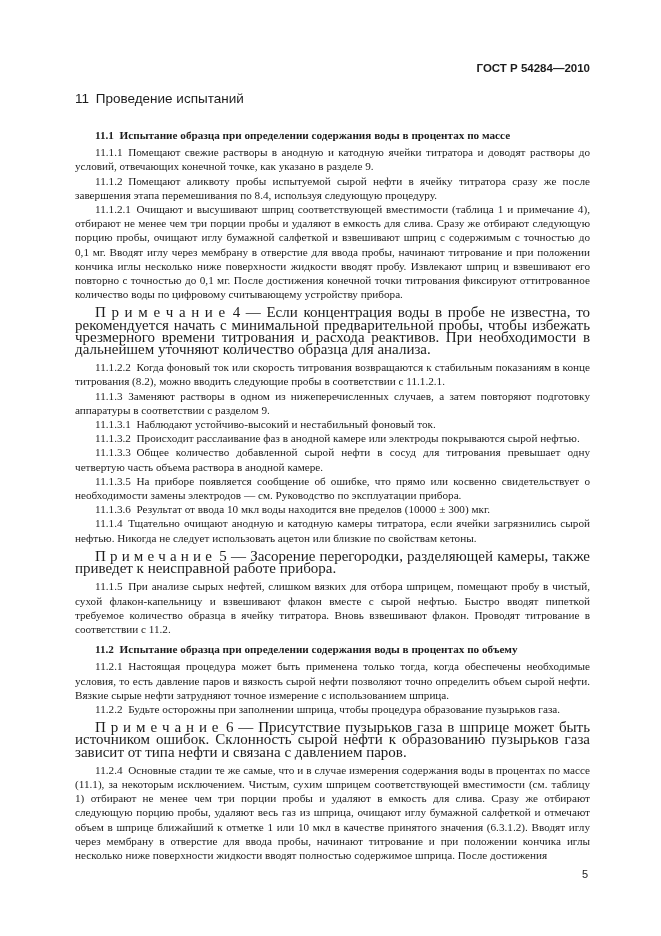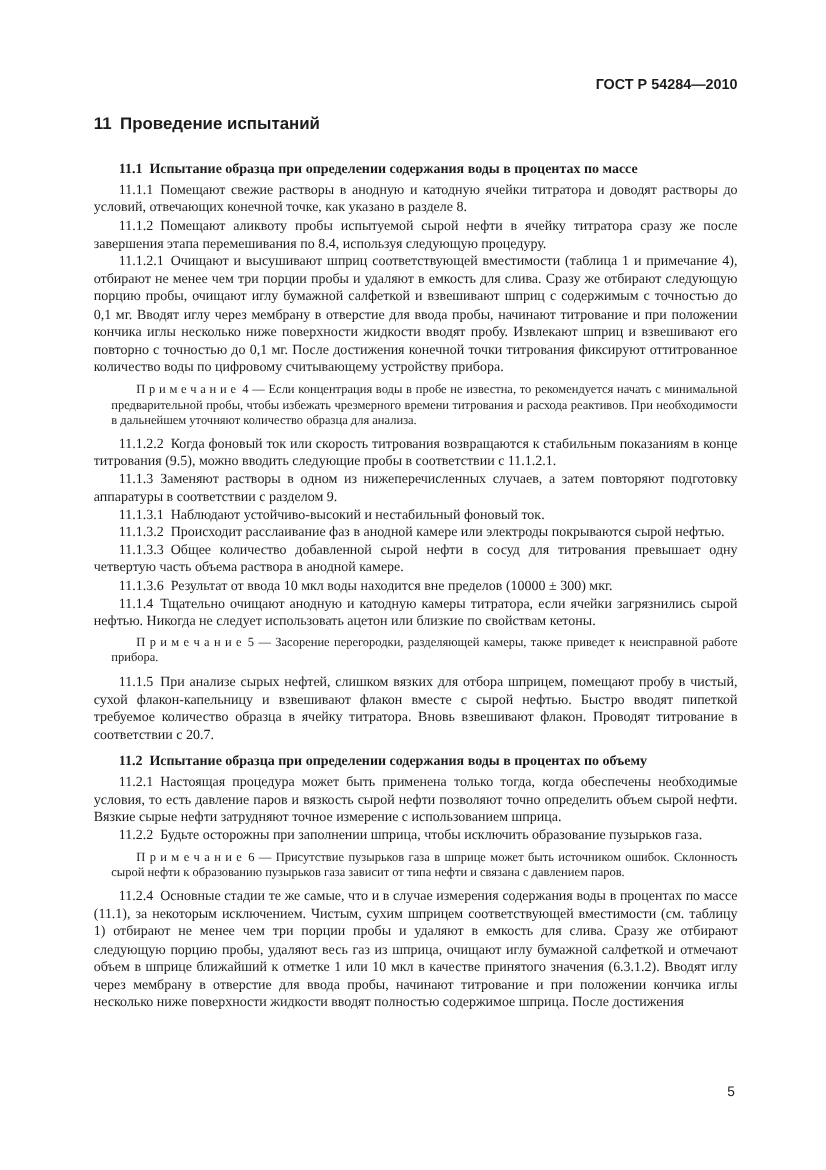--- a/index.html
+++ b/index.html
@@ -20,72 +20,73 @@
     border-radius: 15px;
   }
   .doc-header {
     text-align: right;
     font-weight: bold;
     font-size: 11.5px;
     line-height: 13px;
     margin: 0;
   }
   .section-title {
-    font-weight: bold;
+    font-weight: normal;
     font-size: 13.5px;
     line-height: 16px;
     margin: 16px 0 21px 0;
   }
   .content {
     font-size: 11.2px;
     line-height: 14.2px;
     text-align: justify;
   }
   .content p { margin: 0; font-family: Liberation Serif, serif; }
   .content p.subheading {
     font-weight: bold;
     text-align: left;
     text-indent: 20px;
     margin: 6px 0 3px 0;
   }
   .content p.para { text-indent: 20px; }
   .content p.note {
-    font-size: 10px;
+    font-size: 15px;
     line-height: 12.2px;
     text-indent: 20px;
-    margin: 5px 0 5px 14px;
+    margin: 5px 0 5px 0;
   }
   .page-number {
     position: absolute;
     right: 73px;
     bottom: 56px;
     font-size: 11px;
   }
 </style>
 </head>
 <body>
 
 <div class="page">
   <div class="doc-header">ГОСТ Р 54284—2010</div>
   <h1 class="section-title">11 Проведение испытаний</h1>
   <div class="content" id="content">
       <p class="subheading">11.1 Испытание образца при определении содержания воды в процентах по массе</p>
-      <p class="para">11.1.1 Помещают свежие растворы в анодную и катодную ячейки титратора и доводят растворы до условий, отвечающих конечной точке, как указано в разделе 8.</p>
+      <p class="para">11.1.1 Помещают свежие растворы в анодную и катодную ячейки титратора и доводят растворы до условий, отвечающих конечной точке, как указано в разделе 9.</p>
       <p class="para">11.1.2 Помещают аликвоту пробы испытуемой сырой нефти в ячейку титратора сразу же после завершения этапа перемешивания по 8.4, используя следующую процедуру.</p>
       <p class="para">11.1.2.1 Очищают и высушивают шприц соответствующей вместимости (таблица 1 и примечание 4), отбирают не менее чем три порции пробы и удаляют в емкость для слива. Сразу же отбирают следующую порцию пробы, очищают иглу бумажной салфеткой и взвешивают шприц с содержимым с точностью до 0,1 мг. Вводят иглу через мембрану в отверстие для ввода пробы, начинают титрование и при положении кончика иглы несколько ниже поверхности жидкости вводят пробу. Извлекают шприц и взвешивают его повторно с точностью до 0,1 мг. После достижения конечной точки титрования фиксируют оттитрованное количество воды по цифровому считывающему устройству прибора.</p>
       <p class="note">П р и м е ч а н и е 4 — Если концентрация воды в пробе не известна, то рекомендуется начать с минимальной предварительной пробы, чтобы избежать чрезмерного времени титрования и расхода реактивов. При необходимости в дальнейшем уточняют количество образца для анализа.</p>
-      <p class="para">11.1.2.2 Когда фоновый ток или скорость титрования возвращаются к стабильным показаниям в конце титрования (9.5), можно вводить следующие пробы в соответствии с 11.1.2.1.</p>
+      <p class="para">11.1.2.2 Когда фоновый ток или скорость титрования возвращаются к стабильным показаниям в конце титрования (8.2), можно вводить следующие пробы в соответствии с 11.1.2.1.</p>
       <p class="para">11.1.3 Заменяют растворы в одном из нижеперечисленных случаев, а затем повторяют подготовку аппаратуры в соответствии с разделом 9.</p>
       <p class="para">11.1.3.1 Наблюдают устойчиво-высокий и нестабильный фоновый ток.</p>
       <p class="para">11.1.3.2 Происходит расслаивание фаз в анодной камере или электроды покрываются сырой нефтью.</p>
       <p class="para">11.1.3.3 Общее количество добавленной сырой нефти в сосуд для титрования превышает одну четвертую часть объема раствора в анодной камере.</p>
+      <p class="para">11.1.3.5 На приборе появляется сообщение об ошибке, что прямо или косвенно свидетельствует о необходимости замены электродов — см. Руководство по эксплуатации прибора.</p>
       <p class="para">11.1.3.6 Результат от ввода 10 мкл воды находится вне пределов (10000 ± 300) мкг.</p>
       <p class="para">11.1.4 Тщательно очищают анодную и катодную камеры титратора, если ячейки загрязнились сырой нефтью. Никогда не следует использовать ацетон или близкие по свойствам кетоны.</p>
       <p class="note">П р и м е ч а н и е 5 — Засорение перегородки, разделяющей камеры, также приведет к неисправной работе прибора.</p>
-      <p class="para">11.1.5 При анализе сырых нефтей, слишком вязких для отбора шприцем, помещают пробу в чистый, сухой флакон-капельницу и взвешивают флакон вместе с сырой нефтью. Быстро вводят пипеткой требуемое количество образца в ячейку титратора. Вновь взвешивают флакон. Проводят титрование в соответствии с 20.7.</p>
+      <p class="para">11.1.5 При анализе сырых нефтей, слишком вязких для отбора шприцем, помещают пробу в чистый, сухой флакон-капельницу и взвешивают флакон вместе с сырой нефтью. Быстро вводят пипеткой требуемое количество образца в ячейку титратора. Вновь взвешивают флакон. Проводят титрование в соответствии с 11.2.</p>
       <p class="subheading">11.2 Испытание образца при определении содержания воды в процентах по объему</p>
       <p class="para">11.2.1 Настоящая процедура может быть применена только тогда, когда обеспечены необходимые условия, то есть давление паров и вязкость сырой нефти позволяют точно определить объем сырой нефти. Вязкие сырые нефти затрудняют точное измерение с использованием шприца.</p>
-      <p class="para">11.2.2 Будьте осторожны при заполнении шприца, чтобы исключить образование пузырьков газа.</p>
+      <p class="para">11.2.2 Будьте осторожны при заполнении шприца, чтобы процедура образование пузырьков газа.</p>
       <p class="note">П р и м е ч а н и е 6 — Присутствие пузырьков газа в шприце может быть источником ошибок. Склонность сырой нефти к образованию пузырьков газа зависит от типа нефти и связана с давлением паров.</p>
       <p class="para">11.2.4 Основные стадии те же самые, что и в случае измерения содержания воды в процентах по массе (11.1), за некоторым исключением. Чистым, сухим шприцем соответствующей вместимости (см. таблицу 1) отбирают не менее чем три порции пробы и удаляют в емкость для слива. Сразу же отбирают следующую порцию пробы, удаляют весь газ из шприца, очищают иглу бумажной салфеткой и отмечают объем в шприце ближайший к отметке 1 или 10 мкл в качестве принятого значения (6.3.1.2). Вводят иглу через мембрану в отверстие для ввода пробы, начинают титрование и при положении кончика иглы несколько ниже поверхности жидкости вводят полностью содержимое шприца. После достижения</p>
     </div>
   <div class="page-number">5</div>
 </div>
 
 </body></html>

